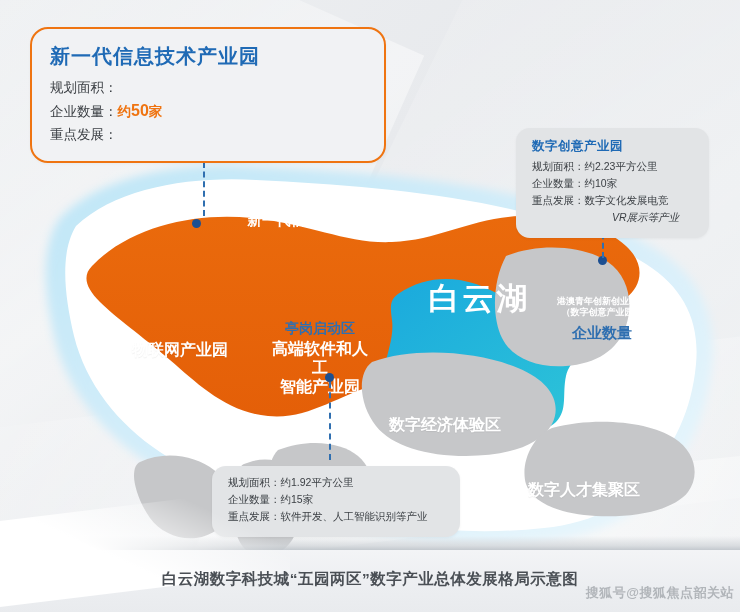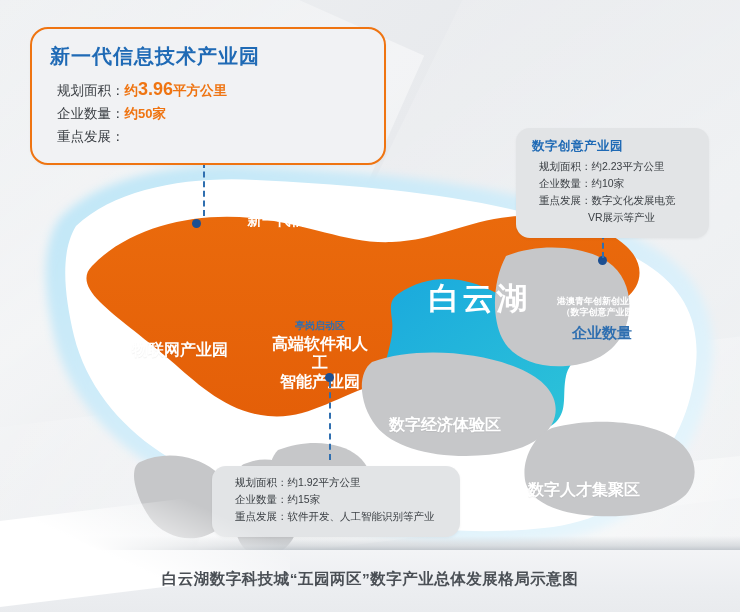--- a/index.html
+++ b/index.html
@@ -58,25 +58,25 @@
     padding:14px 18px 12px 18px;box-shadow:0 1px 3px rgba(0,0,0,.04);}
   .card.grey{background:#e2e4e6;padding:10px 14px 10px 16px;box-shadow:0 1px 3px rgba(0,0,0,.05);}
 
   .card-title{color:#1f6ab5;font-weight:bold;}
   .card.primary .card-title{font-size:20px;letter-spacing:1px;margin-bottom:9px;}
   .card.grey .card-title{font-size:12.5px;letter-spacing:.5px;margin-bottom:5px;}
 
   .row{display:flex;align-items:baseline;}
   .card.primary .row{font-size:13.5px;color:#3c4045;margin-bottom:5px;}
   .card.grey .row{font-size:10.5px;color:#3c4045;margin-bottom:3px;}
-  .row .k{white-space:nowrap;margin-left:7px;}
+  .row .k{white-space:nowrap;}
   .row .v{white-space:nowrap;}
   .card.primary .row .v{color:#ef7411;font-weight:bold;}
   .card.grey .row .v{color:#3c4045;}
-  .card.grey .row.cont{margin-left:56px;}
+  .card.grey .row.cont{margin-left:80px;font-style:italic;}
 </style>
 </head>
 <body>
 
 <div id="stage">
 
   <div class="sheen a"></div>
   <div class="sheen b"></div>
   <div class="sheen c"></div>
   <div class="sheen d"></div>
@@ -184,21 +184,21 @@
     <div class="mlabel" style="left:412px;top:140px;width:135px;">
       <div class="lbl-lake">白云湖</div>
     </div>
 
     <div class="mlabel white lbl-sm" style="left:130px;top:200px;width:100px;">
       <span>物联网产业园</span>
     </div>
 
 
     <div class="mlabel" style="left:268px;top:180px;width:104px;">
-      <div class="blue" style="font-size:10px;font-weight:bold;color:#2f6fb0;">亭岗启动区</div>
+      <div class="blue" style="font-size:14px;font-weight:bold;color:#2f6fb0;">亭岗启动区</div>
       <div class="lbl-sm" style="color:#fff;font-weight:bold;margin-top:2px;">高端软件和人工</div>
       <div class="lbl-sm" style="color:#fff;font-weight:bold;">智能产业园</div>
     </div>
     <div class="dot" style="left:325px;top:233px;"></div>
     <div class="dash" style="left:329px;top:242px;height:78px;"></div>
 
     <div class="mlabel" style="left:522px;top:156px;width:160px;">
       <div class="lbl-xs" style="color:#fff;font-weight:bold;">港澳青年创新创业基地</div>
       <div class="lbl-xs" style="color:#fff;font-weight:bold;">（数字创意产业园）</div>
       <div style="font-size:15px;font-weight:bold;color:#2f6fb0;margin-top:6px;">企业数量</div>
@@ -214,25 +214,24 @@
       <span>数字人才集聚区</span>
     </div>
   </div>
 
   <div class="dash" style="left:203px;top:133px;height:83px;"></div>
 
   <div class="card primary" style="left:30px;top:27px;width:316px;">
     <div class="card-title">新一代信息技术产业园</div>
     <div class="row">
       <span class="k">规划面积：</span>
-      <span class="v" style="font-size:13.5px;">约<span style="font-size:18px;">3.96</span>平方公里</span>
     </div>
     <div class="row">
       <span class="k">企业数量：</span>
-      <span class="v" style="font-size:13.5px;">约<span style="font-size:13px;">50</span>家</span>
+      <span class="v" style="font-size:13.5px;">约<span style="font-size:16px;">50</span>家</span>
     </div>
     <div class="row">
       <span class="k">重点发展：</span>
     </div>
   </div>
 
   <div class="card grey" style="left:516px;top:128px;width:163px;">
     <div class="card-title">数字创意产业园</div>
     <div class="row">
       <span class="k">规划面积：</span>
@@ -264,14 +263,15 @@
       <span class="k">重点发展：</span>
       <span class="v">软件开发、人工智能识别等产业</span>
     </div>
   </div>
 
   <div class="band-edge"></div>
   <div class="band">
     <div class="band-wedge"></div>
   </div>
   <div class="caption">白云湖数字科技城“五园两区”数字产业总体发展格局示意图</div>
+  <div class="watermark">搜狐号@搜狐焦点韶关站</div>
 
 </div>
 
 </body></html>

